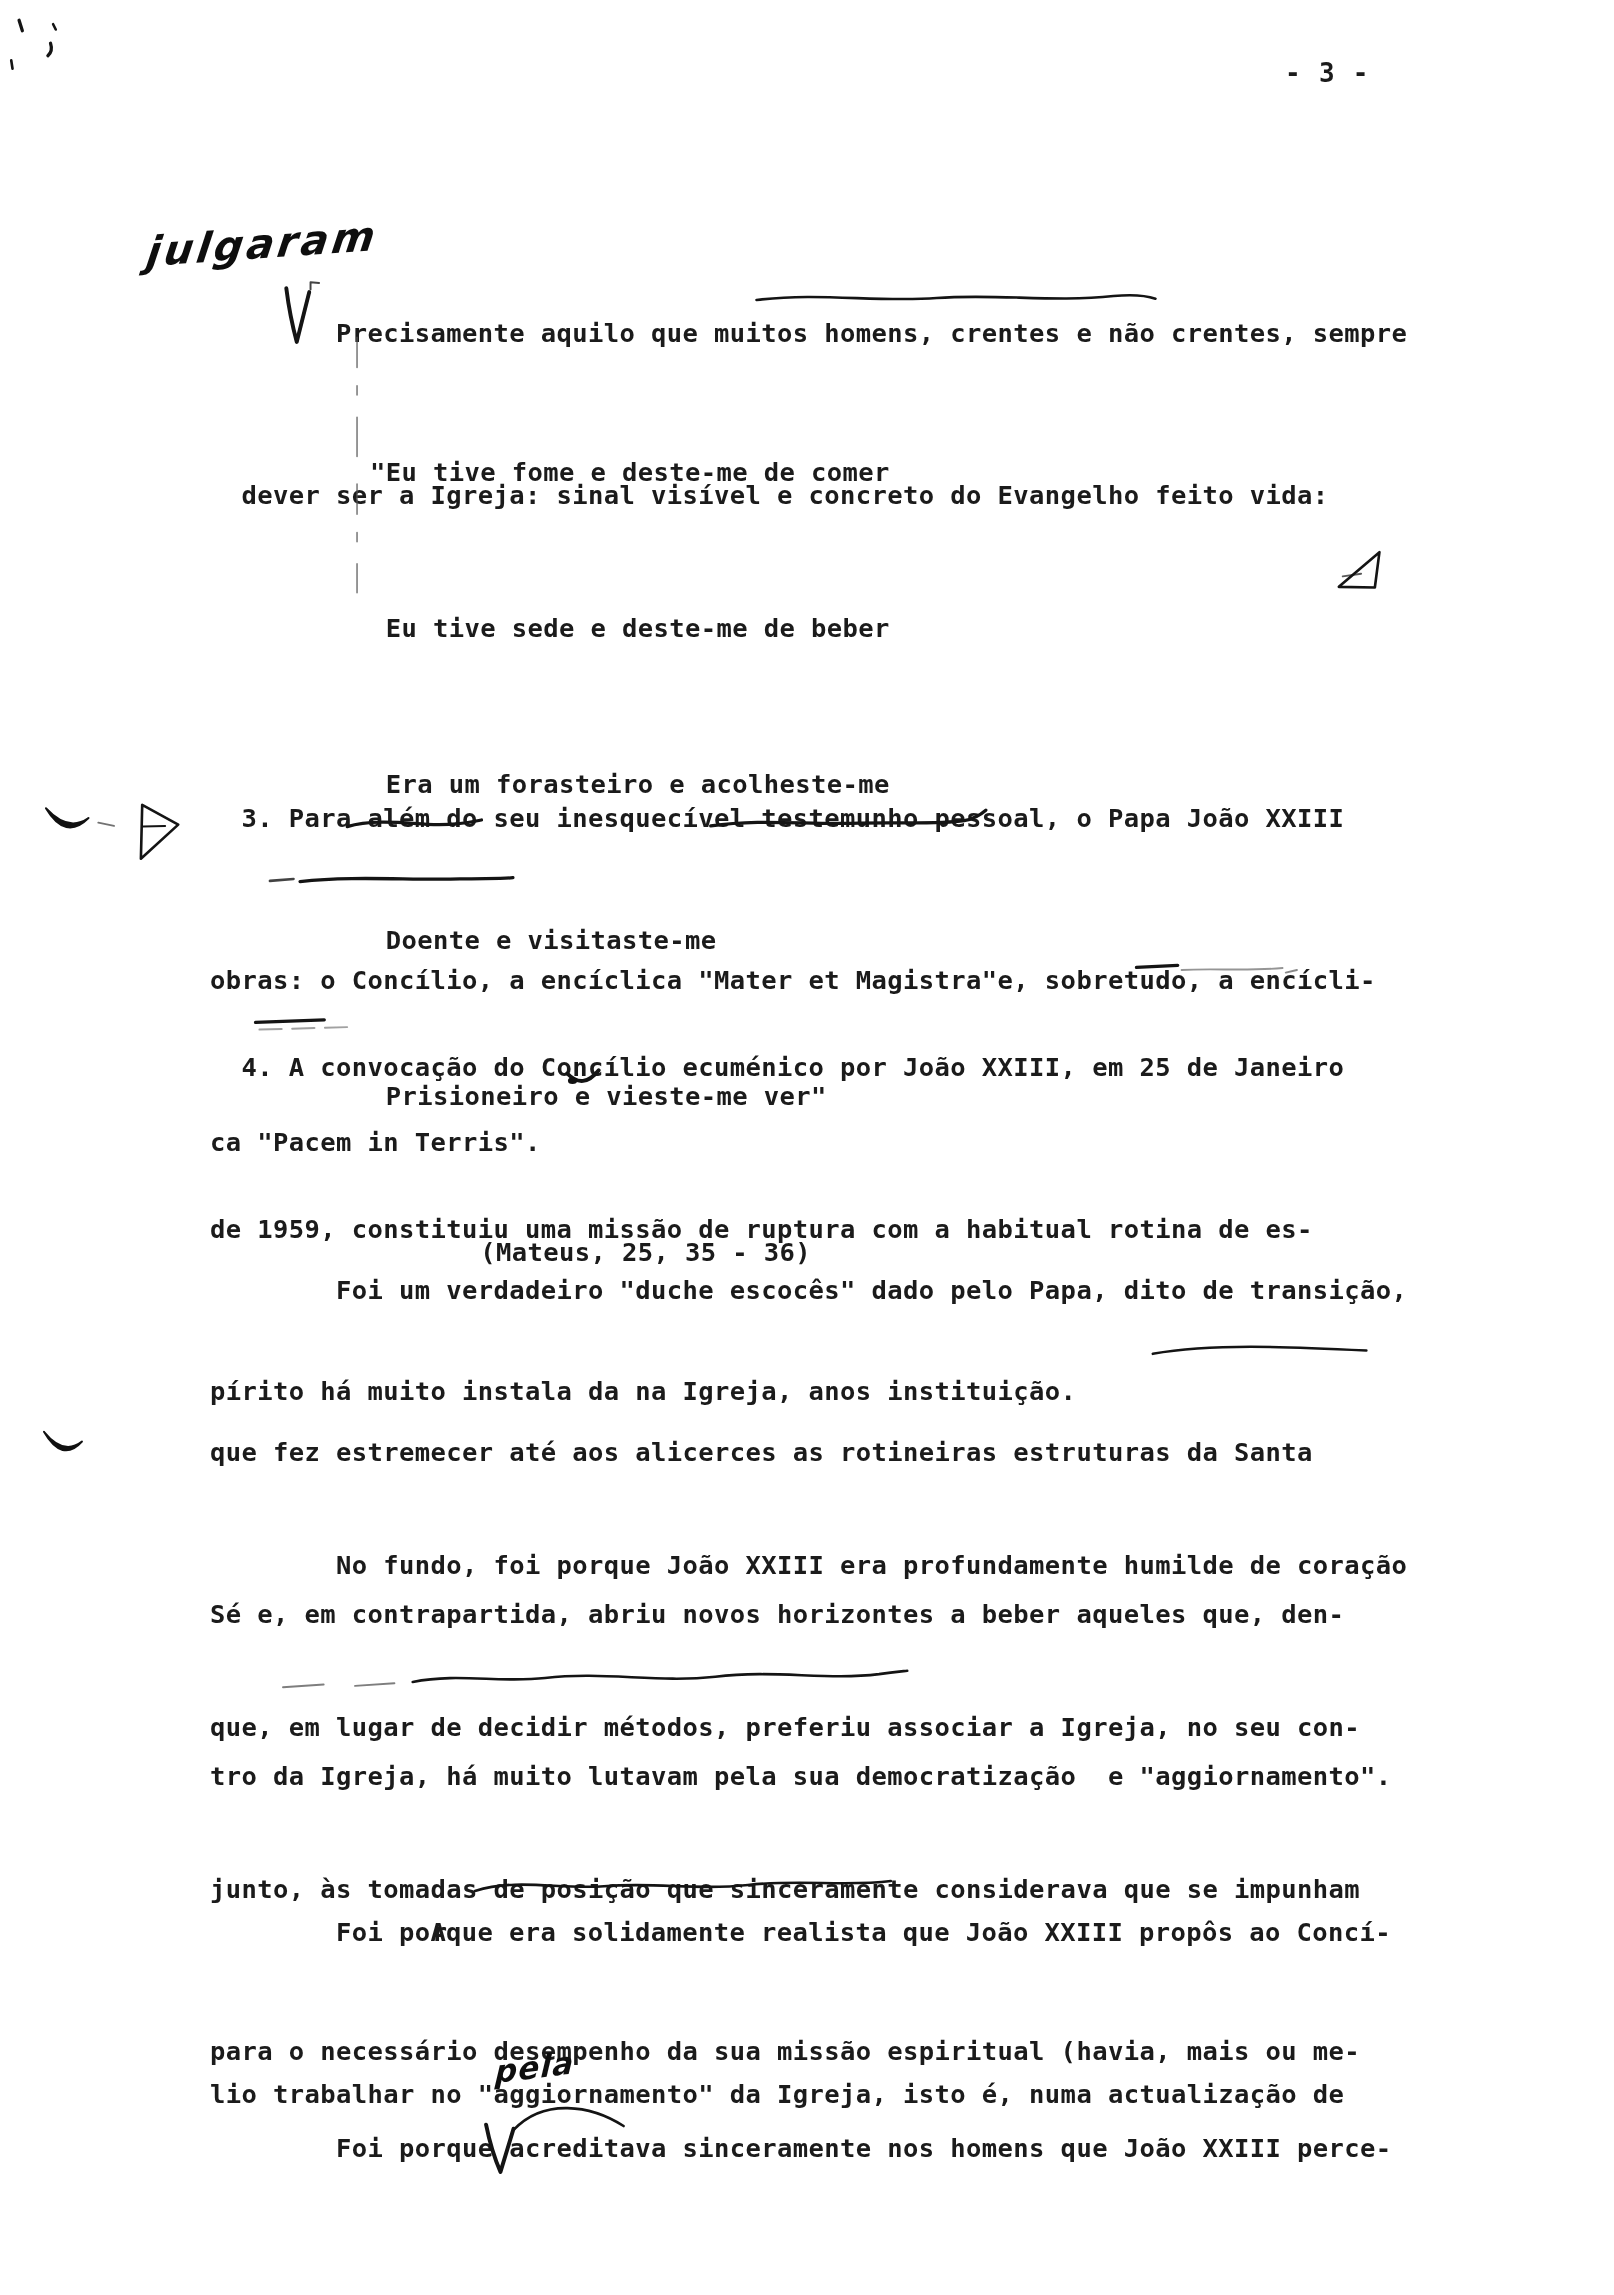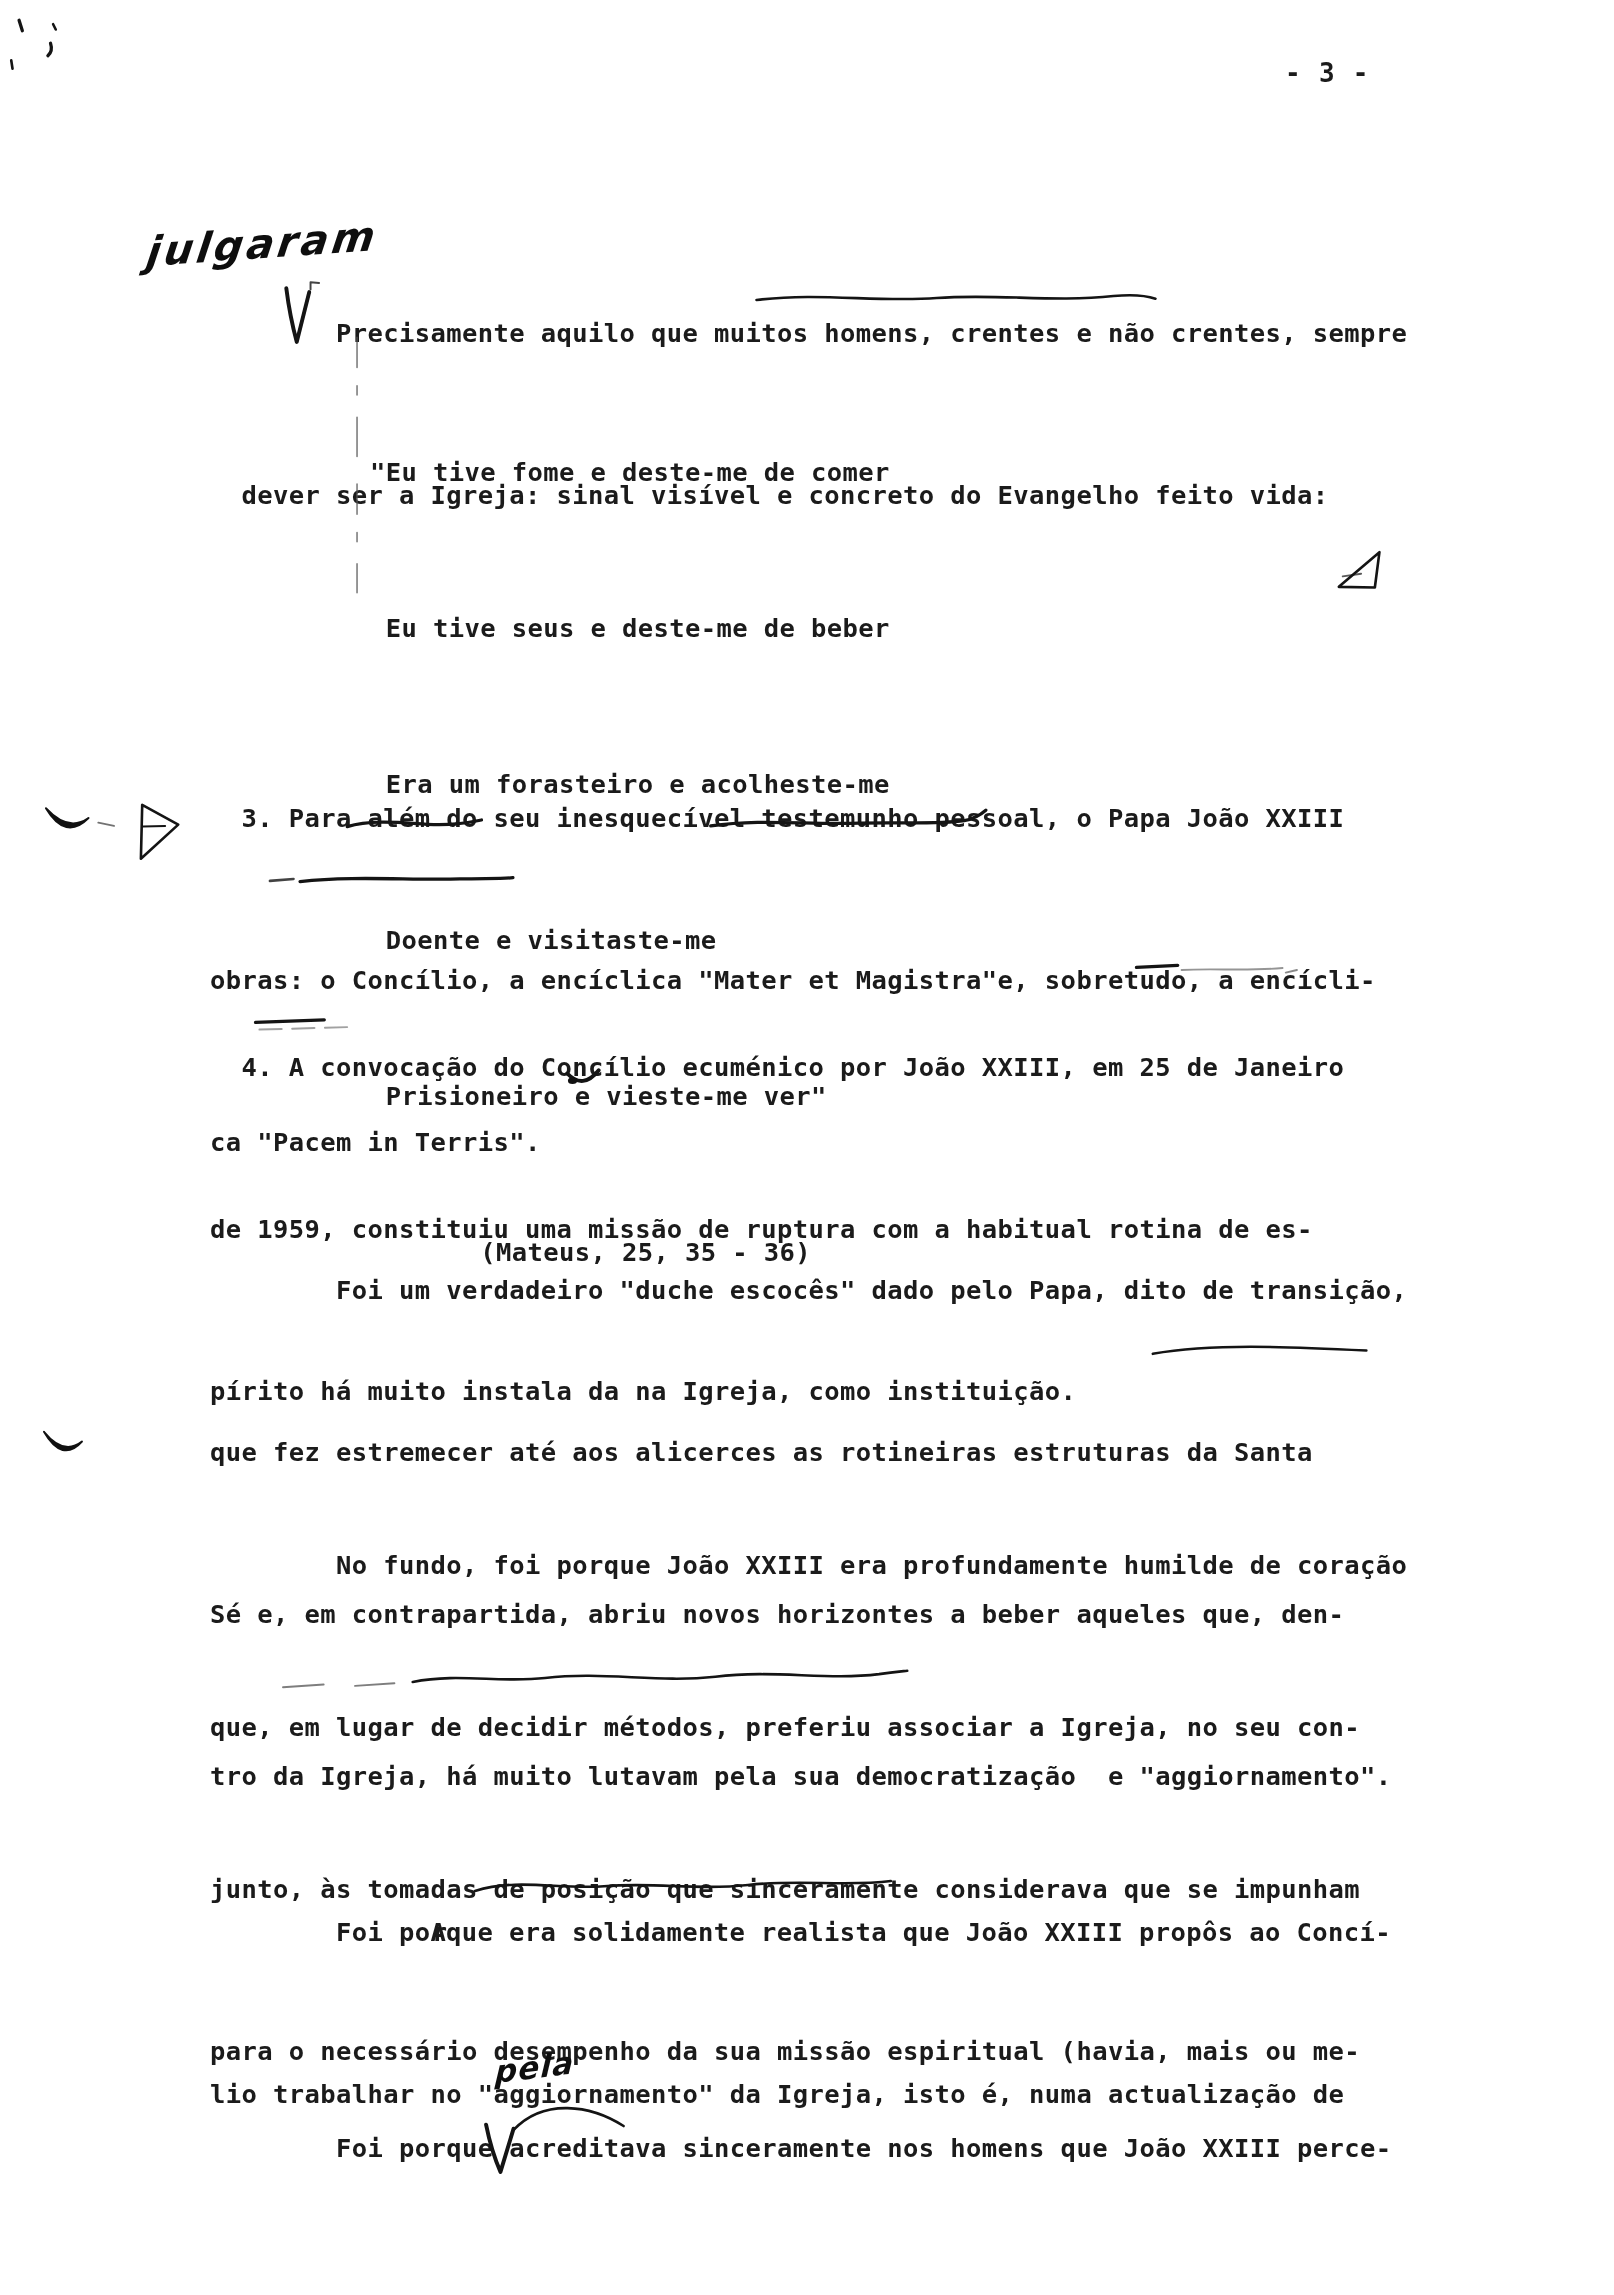--- a/index.html
+++ b/index.html
@@ -59,37 +59,37 @@
 
   <div class="pagenum" style="left:1285px;top:58px;">- 3 -</div>
 
   <div class="para" style="left:210px;top:198px;">
     <div class="line">        Precisamente aquilo que muitos homens, crentes e não crentes, sempre</div>
     <div class="line">  dever ser a Igreja: sinal visível e concreto do Evangelho feito vida:</div>
   </div>
 
   <div class="para quote" style="left:370px;top:342px;">
     <div class="line">"Eu tive fome e deste-me de comer</div>
-    <div class="line"> Eu tive seus e deste-me de beber</div>
+    <div class="line"> Eu tive sede e deste-me de beber</div>
     <div class="line"> Era um forasteiro e acolheste-me</div>
     <div class="line"> Doente e visitaste-me</div>
     <div class="line"> Prisioneiro e vieste-me ver"</div>
     <div class="line">       (Mateus, 25, 35 - 36)</div>
   </div>
 
   <div class="para" style="left:210px;top:683px;">
     <div class="line">  3. Para além do seu inesquecível testemunho pessoal, o Papa João XXIII</div>
     <div class="line">obras: o Concílio, a encíclica "Mater et Magistra"e, sobretudo, a encícli-</div>
     <div class="line">ca "Pacem in Terris".</div>
   </div>
 
   <div class="para" style="left:210px;top:932px;">
     <div class="line">  4. A convocação do Concílio ecuménico por João XXIII, em 25 de Janeiro</div>
     <div class="line">de 1959, constituiu uma missão de ruptura com a habitual rotina de es-</div>
-    <div class="line">pírito há muito instala da na Igreja, como instituição.</div>
+    <div class="line">pírito há muito instala da na Igreja, anos instituição.</div>
   </div>
 
   <div class="para" style="left:210px;top:1155px;">
     <div class="line">        Foi um verdadeiro "duche escocês" dado pelo Papa, dito de transição,</div>
     <div class="line">que fez estremecer até aos alicerces as rotineiras estruturas da Santa</div>
     <div class="line">Sé e, em contrapartida, abriu novos horizontes a beber aqueles que, den-</div>
     <div class="line">tro da Igreja, há muito lutavam pela sua democratização  e "aggiornamento".</div>
   </div>
 
   <div class="para" style="left:210px;top:1430px;">

